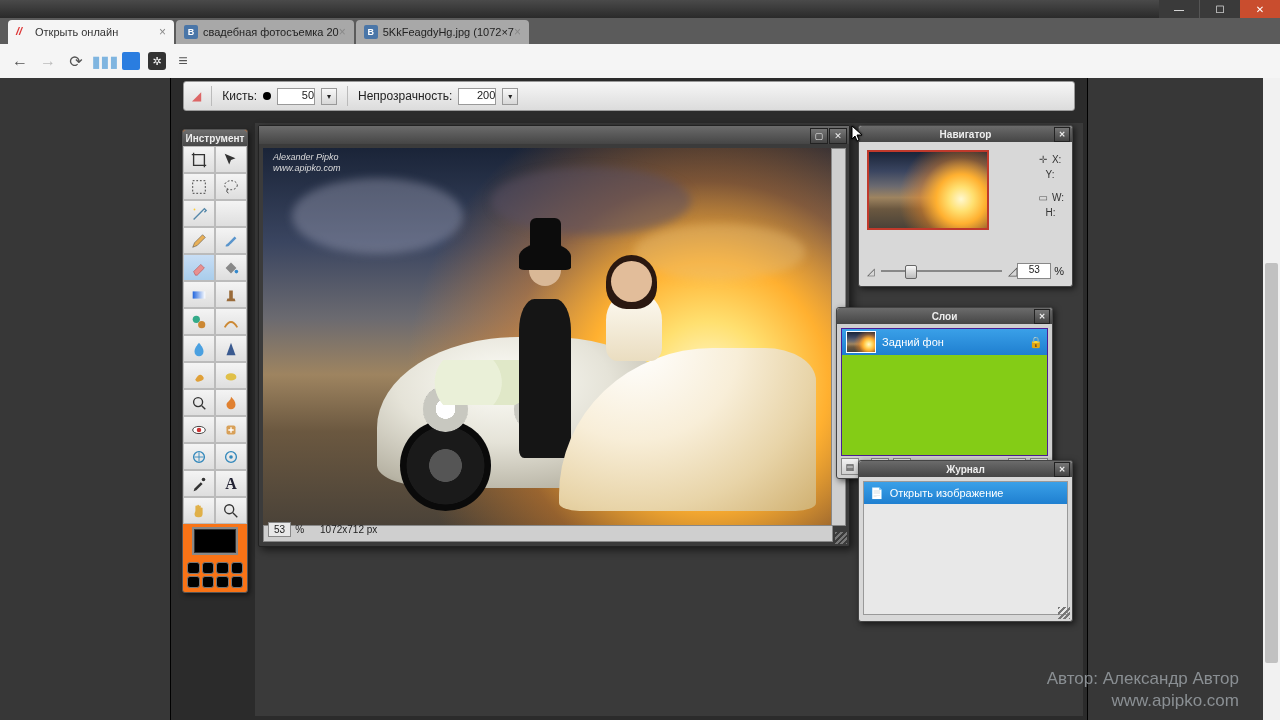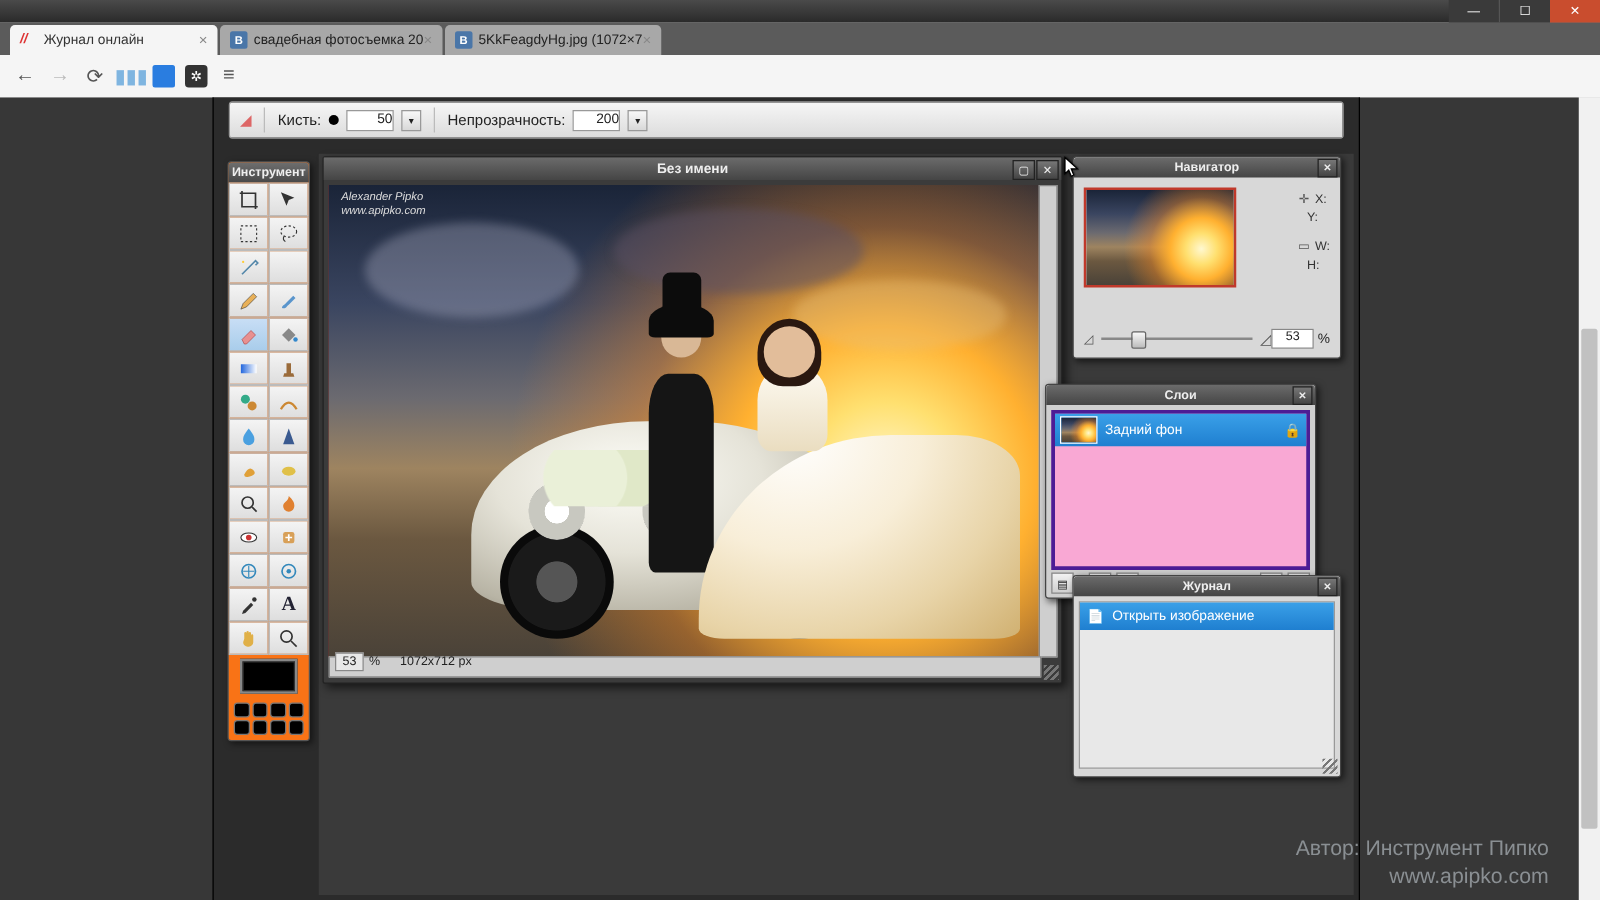--- a/index.html
+++ b/index.html
@@ -88,21 +88,21 @@
   .nav-panel{left:687px;top:47px;width:213px;height:160px;}
   .nav-thumb{position:absolute;left:8px;top:24px;width:118px;height:76px;border:2px solid #c0392b;overflow:hidden;}
   .nav-info{position:absolute;right:8px;top:26px;font-size:10px;color:#333;line-height:15px;}
   .nav-info .ic{display:inline-block;width:12px;text-align:center;color:#555;}
   .nav-zoom-row{position:absolute;left:8px;right:8px;bottom:6px;height:18px;display:flex;align-items:center;}
   .zoom-track{flex:1;height:2px;background:#888;position:relative;margin:0 6px;}
   .zoom-thumb{position:absolute;top:-5px;left:20%;width:10px;height:12px;background:linear-gradient(#f8f8f8,#bcbcbc);border:1px solid #666;border-radius:2px;}
   .zoom-val{width:32px;height:14px;border:1px solid #888;background:#fff;font-size:10px;text-align:center;}
   
   .layers-panel{left:665px;top:206px;width:215px;height:170px;background:#cfcfcf;margin-top:23px;}
-  .layers-body{position:absolute;left:4px;right:4px;top:20px;bottom:22px;background:#f9a8d4;border:3px solid #4c1d95;}
+  .layers-body{position:absolute;left:4px;right:4px;top:20px;bottom:22px;background:#84cc16;border:1px solid #4c1d95;}
   .layer-row{height:26px;background:linear-gradient(#3aa0e8,#1f7fd0);color:#fff;display:flex;align-items:center;font-size:11px;padding:0 4px;}
   .layer-thumbm{width:28px;height:20px;border:1px solid #fff;margin-right:6px;overflow:hidden;}
   .layer-lock{margin-left:auto;font-size:11px;}
   .layers-footer{position:absolute;left:4px;right:4px;bottom:3px;height:17px;display:flex;align-items:center;gap:4px;}
   .layers-footer .lf-btn{width:16px;height:15px;background:linear-gradient(#f2f2f2,#cfcfcf);border:1px solid #888;font-size:9px;display:flex;align-items:center;justify-content:center;}
   .layers-footer .spacer{flex:1;}
   
   .hist-panel{left:687px;top:382px;width:213px;height:160px;}
   .hist-body{position:absolute;left:4px;right:4px;top:20px;bottom:6px;background:#e8e8e8;border:1px solid #999;}
   .hist-row{height:22px;background:linear-gradient(#3aa0e8,#1f7fd0);color:#fff;display:flex;align-items:center;font-size:11px;padding:0 6px;gap:6px;}
@@ -122,21 +122,21 @@
   <div class="title-bar">
     <div class="sys-btns">
       <div class="sys-btn sys-min">—</div>
       <div class="sys-btn sys-max">☐</div>
       <div class="sys-btn sys-close">✕</div>
     </div>
   </div>
   <div class="tab-strip">
     <div class="tab">
       <span class="favicon" style="color:#d33;font-weight:bold;font-style:italic;">//</span>
-      <span>Журнал онлайн</span>
+      <span>Открыть онлайн</span>
       <span class="tab-close">×</span>
     </div>
     <div class="tab inactive">
       <span class="favicon" style="background:#4a76a8;color:#fff;font-size:9px;font-weight:bold;display:flex;align-items:center;justify-content:center;border-radius:2px;">B</span>
       <span>свадебная фотосъемка 20</span>
       <span class="tab-close">×</span>
     </div>
     <div class="tab inactive">
       <span class="favicon" style="background:#4a76a8;color:#fff;font-size:9px;font-weight:bold;display:flex;align-items:center;justify-content:center;border-radius:2px;">B</span>
       <span>5KkFeagdyHg.jpg (1072×7</span>
@@ -342,21 +342,20 @@
             <div class="pal"></div>
           <div class="pal"></div>
             <div class="pal"></div>
             <div class="pal"></div>
             <div class="pal"></div>
         </div>
       </div>
 
       <div class="docwin">
         <div class="docwin-title">
-          <span class="title-text">Без имени</span>
           <div class="win-btns">
             <div class="win-btn">▢</div>
             <div class="win-btn">✕</div>
           </div>
         </div>
         <div class="doc-stage">
           <div class="photo">
             <div class="credit">
               <span>Alexander Pipko</span><br>
               <span>www.apipko.com</span>
@@ -459,17 +458,17 @@
 
       <div class="cursor">
         <svg viewBox="0 0 14 18">
             <path d="M1 1l0 13 3-3 2 5 2-1-2-5 5 0z" fill="#fff" stroke="#000" stroke-width="1"></path>
           </svg>
       </div>
 
     </div>
 
     <div class="watermark">
-      <div>Автор: Инструмент Пипко</div>
+      <div>Автор: Александр Автор</div>
       <div>www.apipko.com</div>
     </div>
   </div>
 </div>
 
 </body></html>

